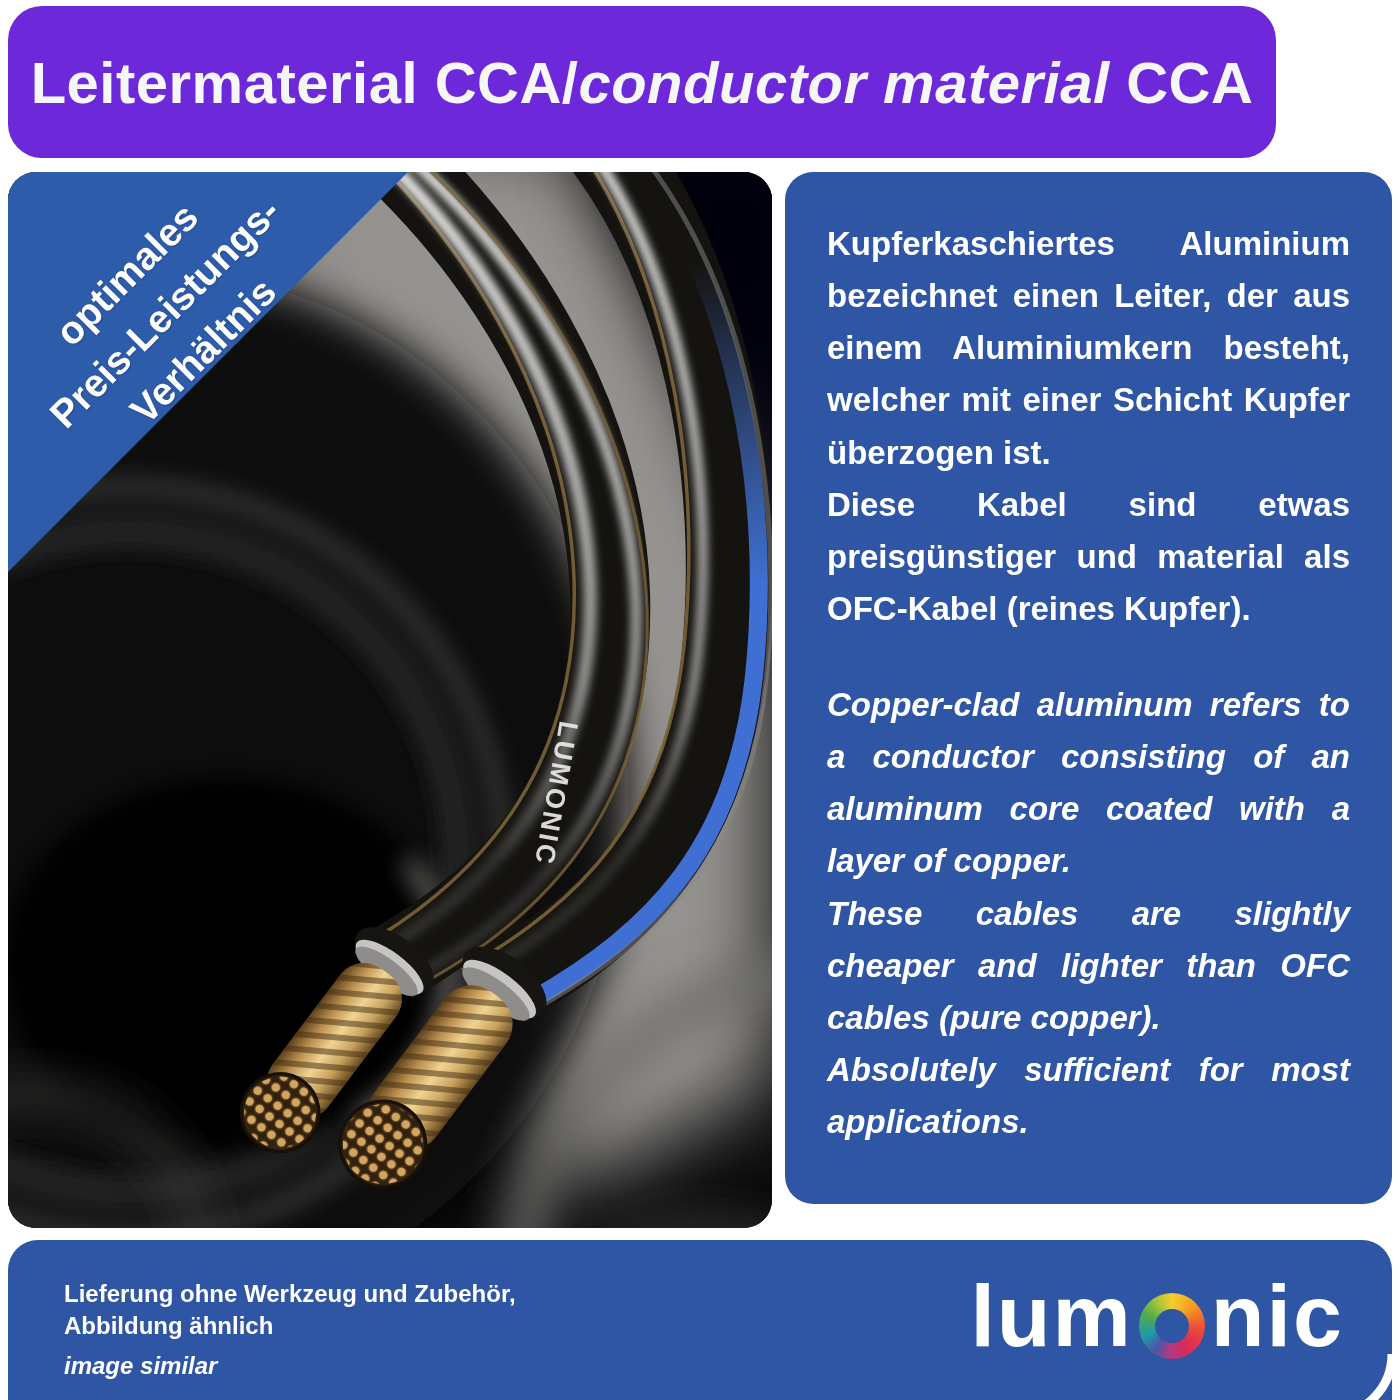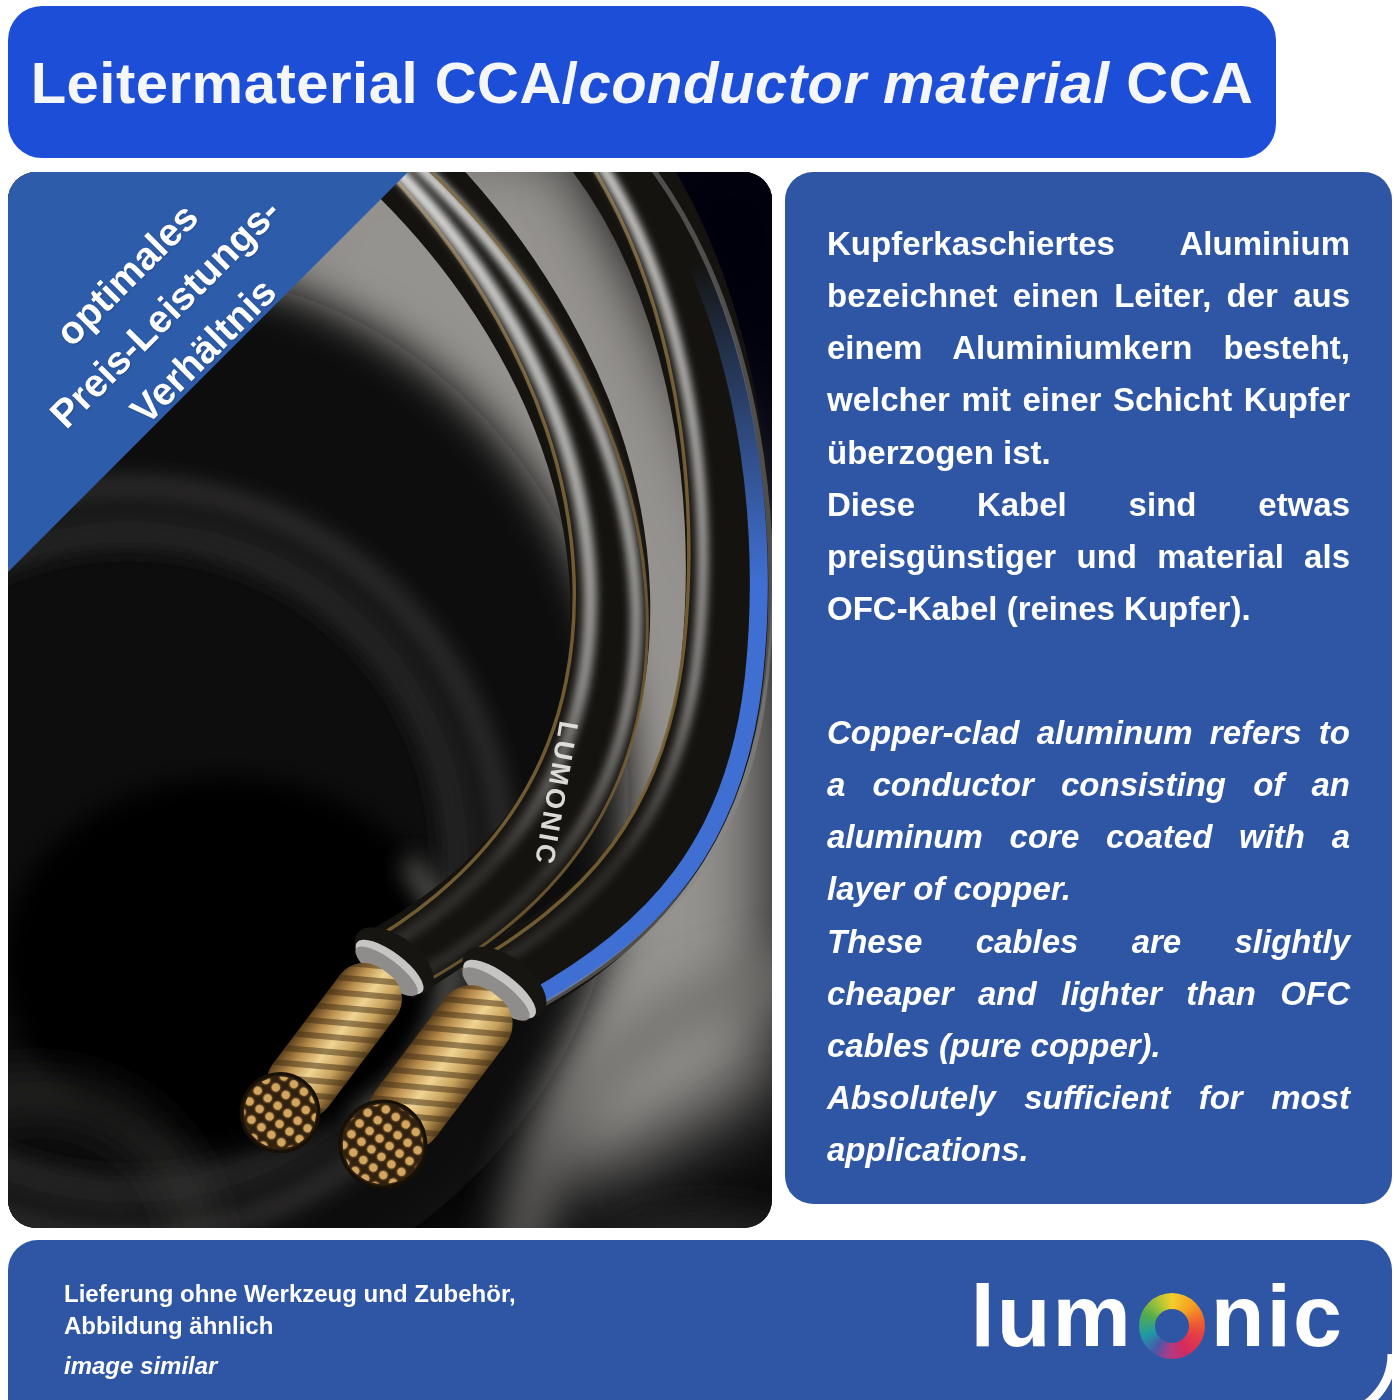--- a/index.html
+++ b/index.html
@@ -3,21 +3,21 @@
 <meta charset="utf-8">
 <style>
   html,body { margin:0; padding:0; }
   body {
     width:1400px; height:1400px; position:relative; overflow:hidden;
     background:#ffffff; font-family:"Liberation Sans", sans-serif;
   }
   
   .header {
     position:absolute; left:8px; top:6px; width:1268px; height:152px;
-    background:#1d4ed8; border-radius:34px;
+    background:#6d28d9; border-radius:34px;
     display:flex; align-items:center; justify-content:center;
   }
   .header h1 { margin:0; color:#f5f6f7; font-size:58px; font-weight:bold; letter-spacing:.5px; white-space:pre; }
   .header .it { font-style:italic; }
 
   
   .photo {
     position:absolute; left:8px; top:172px; width:764px; height:1056px;
     border-radius:28px; overflow:hidden; background:#0b0b0c;
   }
@@ -34,21 +34,21 @@
     text-shadow:0 1px 2px rgba(0,0,0,.25);
   }
 
   
   .desc {
     position:absolute; left:785px; top:172px; width:607px; height:1032px;
     background:#2e56a4; border-radius:28px; box-sizing:border-box;
     padding:46px 42px 0 42px; color:#ffffff; overflow:hidden;
   }
   .desc p { margin:0; font-size:33px; font-weight:bold; line-height:1.58; text-align:justify; }
-  .desc .en { margin-top:72px; }
+  .desc .en { margin-top:44px; }
   .desc .en p { font-style:italic; }
 
   
   .footer {
     position:absolute; left:8px; top:1240px; width:1384px; height:210px;
     background:#2e56a4; border-radius:30px; color:#ffffff;
   }
   .notes { position:absolute; left:56px; top:38px; font-size:24px; font-weight:bold; line-height:1.32; }
   .notes .en { font-style:italic; margin-top:9px; }
   .logo {

